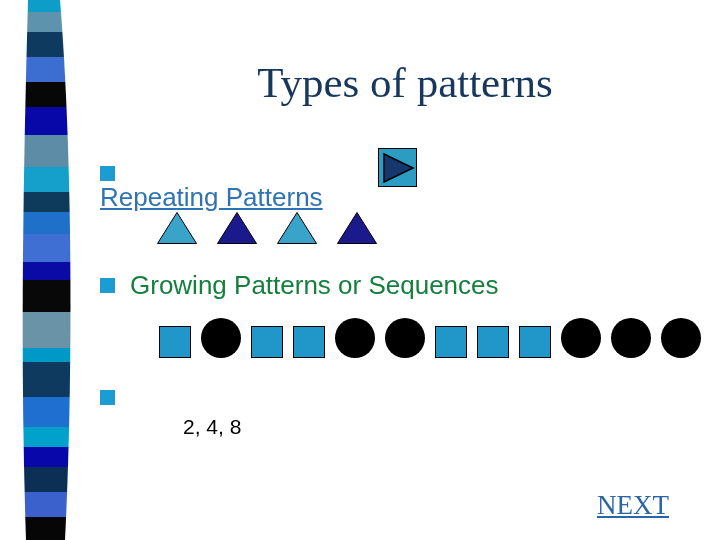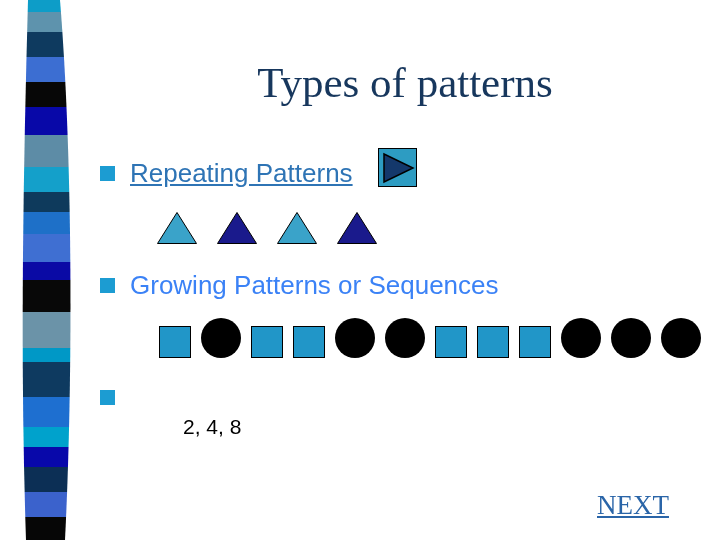--- a/index.html
+++ b/index.html
@@ -23,21 +23,21 @@
     display:flex;align-items:flex-start;
   }
   .bullet-sq{
     width:15px;height:15px;margin-top:9px;margin-right:15px;
     flex:0 0 auto;
   }
   .bullet-label{
     font-size:26px;line-height:32px;white-space:nowrap;
   }
   .bullet-label.link{text-decoration:underline;cursor:pointer;}
-  .row-1{top:157px;}
+  .row-1{top:157px;flex-direction:column;}
   .row-2{top:269px;}
   .row-3{top:381px;}
   .play-btn{
     position:absolute;left:378px;top:148px;
     width:37px;height:37px;
     border:1.5px solid #000;
     display:flex;align-items:center;justify-content:center;
     cursor:pointer;
   }
   .tri-row{
@@ -123,21 +123,21 @@
       <svg width="42" height="34">
         <polygon points="21,1.5 40.5,32.5 1.5,32.5" fill="#3aa3c9" stroke="#000" stroke-width="1"></polygon>
       </svg>
       <svg width="42" height="34">
         <polygon points="21,1.5 40.5,32.5 1.5,32.5" fill="#1a1a8c" stroke="#000" stroke-width="1"></polygon>
       </svg>
     </div>
 
   <div class="bullet-row row-2">
     <div class="bullet-sq" style="background: rgb(28, 156, 210);"></div>
-    <div class="bullet-label" style="color: #3b82f6;">Growing Patterns or Sequences</div>
+    <div class="bullet-label" style="color: #15803d;">Growing Patterns or Sequences</div>
   </div>
 
   <div class="grow-row">
       <div class="shape-square" style="background: rgb(33, 150, 200);"></div>
       <div class="shape-circle" style="background: rgb(0, 0, 0);"></div>
       <div class="shape-square" style="background: rgb(33, 150, 200);"></div>
       <div class="shape-square" style="background: rgb(33, 150, 200);"></div>
       <div class="shape-circle" style="background: rgb(0, 0, 0);"></div>
       <div class="shape-circle" style="background: rgb(0, 0, 0);"></div>
       <div class="shape-square" style="background: rgb(33, 150, 200);"></div>

